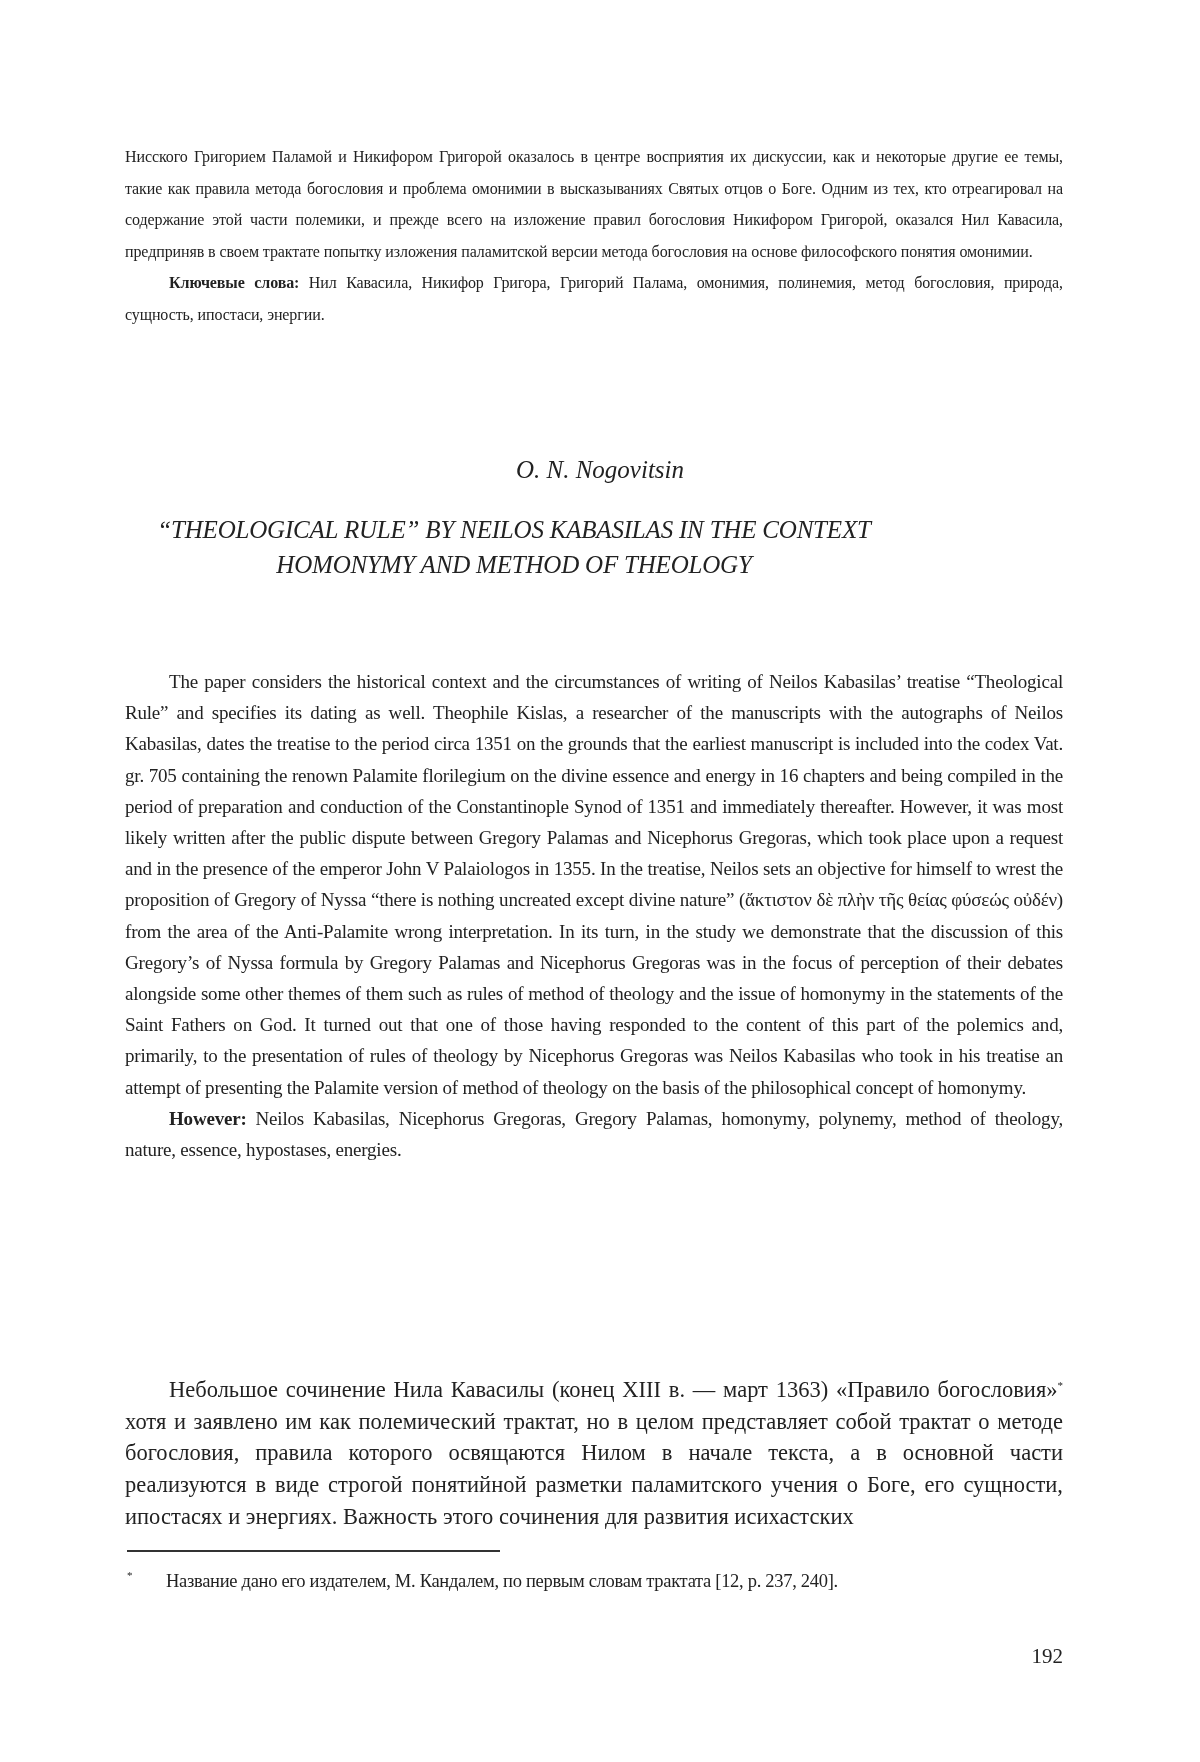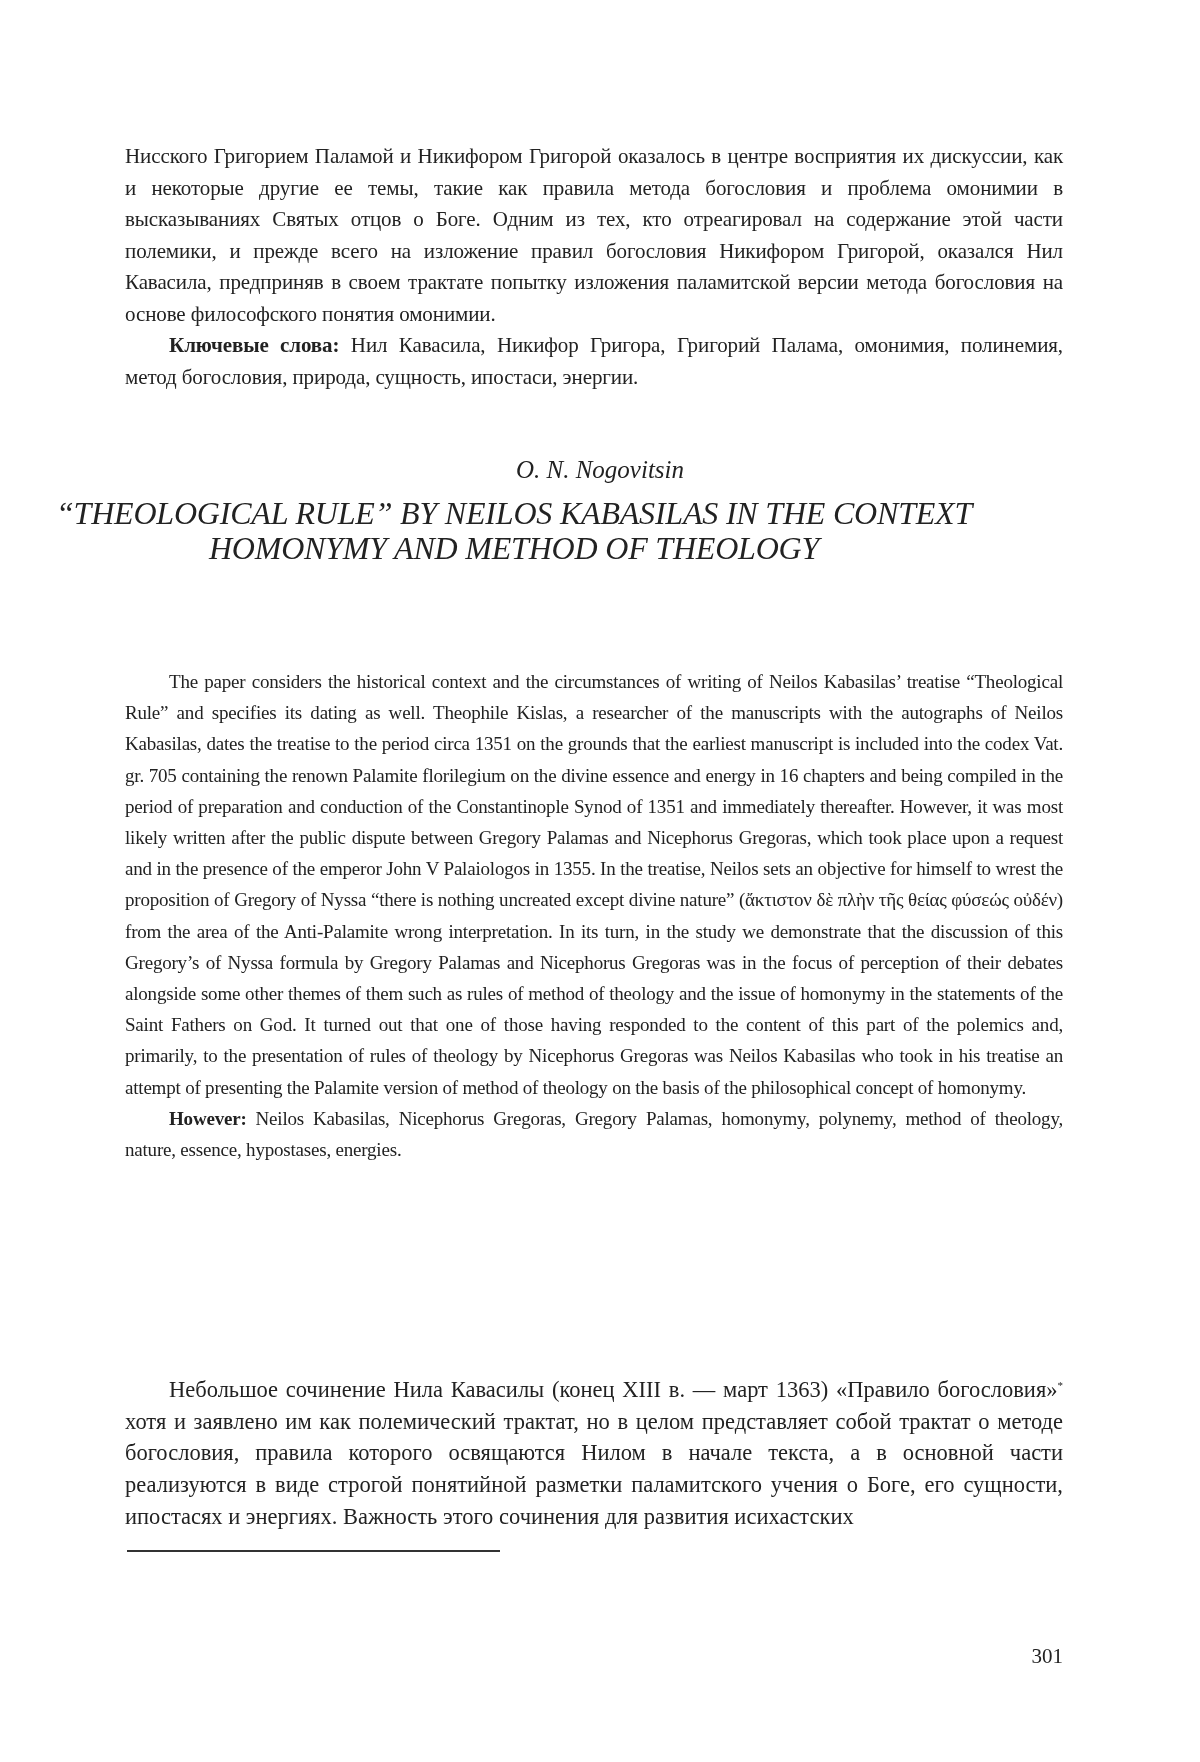--- a/index.html
+++ b/index.html
@@ -1,24 +1,24 @@
 <!DOCTYPE html>
 <html><head>
 <meta charset="utf-8">
 <style>
   html, body { margin: 0; padding: 0; background: #ffffff; }
   body { width: 1200px; height: 1762px; position: relative; overflow: hidden; color: #222222; }
   .page { position: absolute; left: 0; top: 0; width: 1200px; height: 1762px; }
   .block { position: absolute; left: 125px; width: 938px; }
   p { margin: 0; text-align: justify; text-align-last: left; }
-  .ru-abstract { top: 141px; font-family: "Liberation Serif", serif; font-size: 21px; line-height: 31.5px; letter-spacing: -0.1px; }
+  .ru-abstract { top: 141px; font-family: "Liberation Serif", serif; font-size: 16px; line-height: 31.5px; letter-spacing: -0.1px; }
   .ru-abstract p.indent, .en-abstract p.indent, .ru-body p.indent { text-indent: 44px; }
   .kw-label { font-weight: bold; }
   .author { position: absolute; top: 455px; left: 0; width: 1200px; text-align: center; font-family: "Liberation Serif", serif; font-style: italic; font-size: 25px; line-height: 30px; }
-  .title { position: absolute; top: 496px; left: 0; width: 1028px; text-align: center; font-family: "Liberation Serif", serif; font-style: italic; font-size: 32px; line-height: 35px; letter-spacing: -0.2px; }
+  .title { position: absolute; top: 512px; left: 0; width: 1028px; text-align: center; font-family: "Liberation Serif", serif; font-style: italic; font-size: 25px; line-height: 35px; letter-spacing: -0.2px; }
   .title div { white-space: nowrap; }
   .en-abstract { top: 666px; font-family: "Liberation Serif", serif; font-size: 19px; line-height: 31.2px; letter-spacing: -0.2px; }
   .ru-body { top: 1346px; font-family: "Liberation Serif", serif; font-size: 22.5px; line-height: 31.7px; margin-top: 28px; }
   .fn-rule { position: absolute; left: 127px; top: 1550px; width: 373px; height: 0; border-top: 2px solid #333333; }
   .footnote { position: absolute; left: 127px; top: 1568px; width: 938px; font-family: "Liberation Serif", serif; font-size: 18.5px; line-height: 26px; letter-spacing: -0.3px; white-space: nowrap; }
   .fn-mark { display: inline-block; width: 39px; font-size: 11px; vertical-align: top; line-height: 14px; }
   .sup { font-size: 11px; vertical-align: super; line-height: 0; }
   .page-number { position: absolute; top: 1643px; left: 963px; width: 100px; text-align: right; font-family: "Liberation Serif", serif; font-size: 21px; line-height: 26px; }
 </style>
 </head>
@@ -42,16 +42,17 @@
     <p class="indent">The paper considers the historical context and the circumstances of writing of Neilos Kabasilas’ treatise “Theological Rule” and specifies its dating as well. Theophile Kislas, a researcher of the manuscripts with the autographs of Neilos Kabasilas, dates the treatise to the period circa 1351 on the grounds that the earliest manuscript is included into the codex Vat. gr. 705 containing the renown Palamite florilegium on the divine essence and energy in 16 chapters and being compiled in the period of preparation and conduction of the Constantinople Synod of 1351 and immediately thereafter. However, it was most likely written after the public dispute between Gregory Palamas and Nicephorus Gregoras, which took place upon a request and in the presence of the emperor John V Palaiologos in 1355. In the treatise, Neilos sets an objective for himself to wrest the proposition of Gregory of Nyssa “there is nothing uncreated except divine nature” (ἄκτιστον δὲ πλὴν τῆς θείας φύσεώς οὐδέν) from the area of the Anti-Palamite wrong interpretation. In its turn, in the study we demonstrate that the discussion of this Gregory’s of Nyssa formula by Gregory Palamas and Nicephorus Gregoras was in the focus of perception of their debates alongside some other themes of them such as rules of method of theology and the issue of homonymy in the statements of the Saint Fathers on God. It turned out that one of those having responded to the content of this part of the polemics and, primarily, to the presentation of rules of theology by Nicephorus Gregoras was Neilos Kabasilas who took in his treatise an attempt of presenting the Palamite version of method of theology on the basis of the philosophical concept of homonymy.</p>
     <p class="indent"><span class="kw-label">However:</span><span> Neilos Kabasilas, Nicephorus Gregoras, Gregory Palamas, homonymy, polynemy, method of theology, nature, essence, hypostases, energies.</span></p>
   </div>
 
   <div class="block ru-body">
     <p class="indent"><span>Небольшое сочинение Нила Кавасилы (конец XIII в. — март 1363) «Правило богословия»</span><span class="sup">*</span><span> хотя и заявлено им как полемический трактат, но в целом представляет собой трактат о методе богословия, правила которого освящаются Нилом в начале текста, а в основной части реализуются в виде строгой понятийной разметки паламитского учения о Боге, его сущности, ипостасях и энергиях. Важность этого сочинения для развития исихастских</span></p>
   </div>
 
   <div class="fn-rule"></div>
 
+  <div class="footnote"><span class="fn-mark">*</span><span>Название дано его издателем, М. Кандалем, по первым словам трактата [12, p. 237, 240].</span></div>
 
-  <div class="page-number">301</div>
+  <div class="page-number">192</div>
 
 </div>
 
 </body></html>

